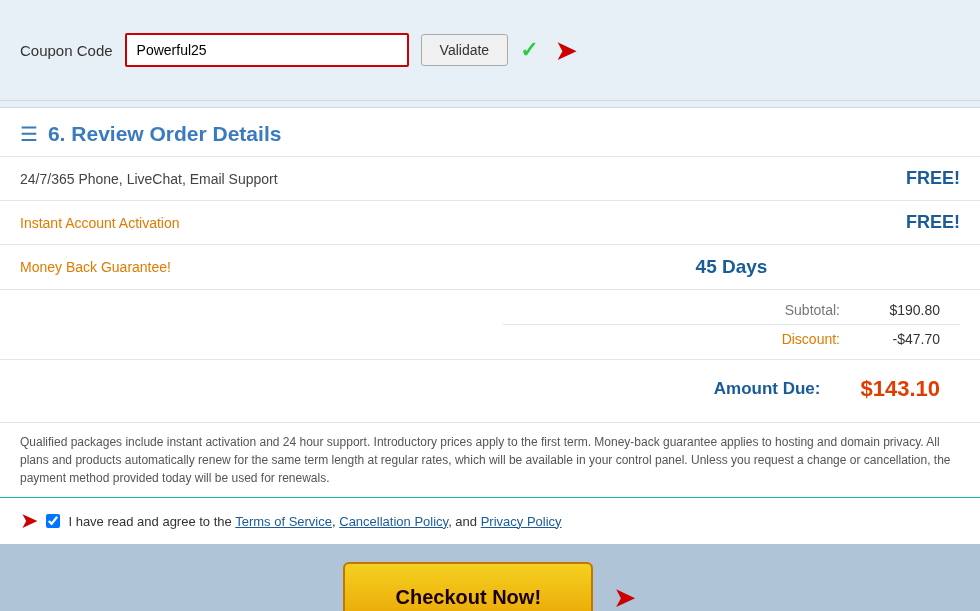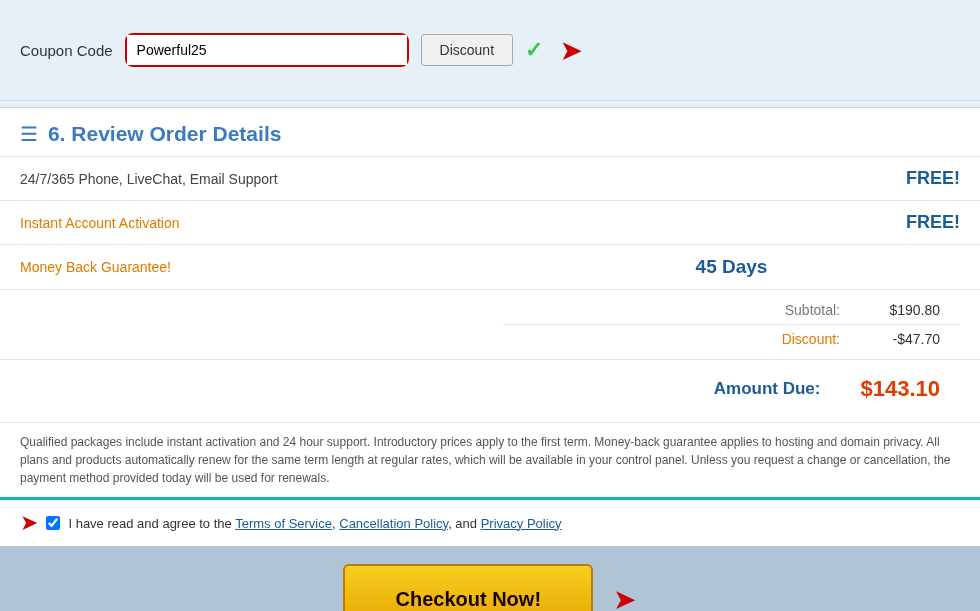--- a/index.html
+++ b/index.html
@@ -20,21 +20,21 @@
       align-items: center;
       gap: 12px;
     }
     .coupon-label {
       font-size: 15px;
       color: #333;
       white-space: nowrap;
     }
     .coupon-input-wrapper {
       border: 2px solid #cc0000;
-      border-radius: 8px;
+      border-radius: 2px;
     }
     .coupon-input {
       width: 280px;
       padding: 7px 10px;
       font-size: 14px;
       border: none;
       outline: none;
       background: #fff;
     }
     .validate-btn {
@@ -171,21 +171,21 @@
     }
 
     
     .disclaimer {
       background: #fff;
       padding: 10px 20px;
       font-size: 12px;
       color: #555;
       line-height: 1.5;
       border-top: 1px solid #dde5ee;
-      border-bottom: 3px solid #14b8a6;
+      border-bottom: 1px solid #14b8a6;
     }
 
     
     .terms-row {
       padding: 10px 20px;
       display: flex;
       align-items: center;
       gap: 8px;
       background: #fff;
     }
@@ -244,21 +244,21 @@
   </style>
 </head>
 <body>
 
 <div class="coupon-section">
   <label class="coupon-label">Coupon Code</label>
   <div class="coupon-input-wrapper">
     <input type="text" class="coupon-input" value="Powerful25" style="">
   </div>
   <button class="validate-btn">
-    <span>Discount</span>
+    <span>Validate</span>
   </button>
   <span class="checkmark-green">✓</span>
   <span class="arrow-red">➤</span>
 </div>
 
 <div class="section-divider"></div>
 
 <div class="review-section">
   <div class="review-header">
     <span class="review-header-icon">☰</span>

